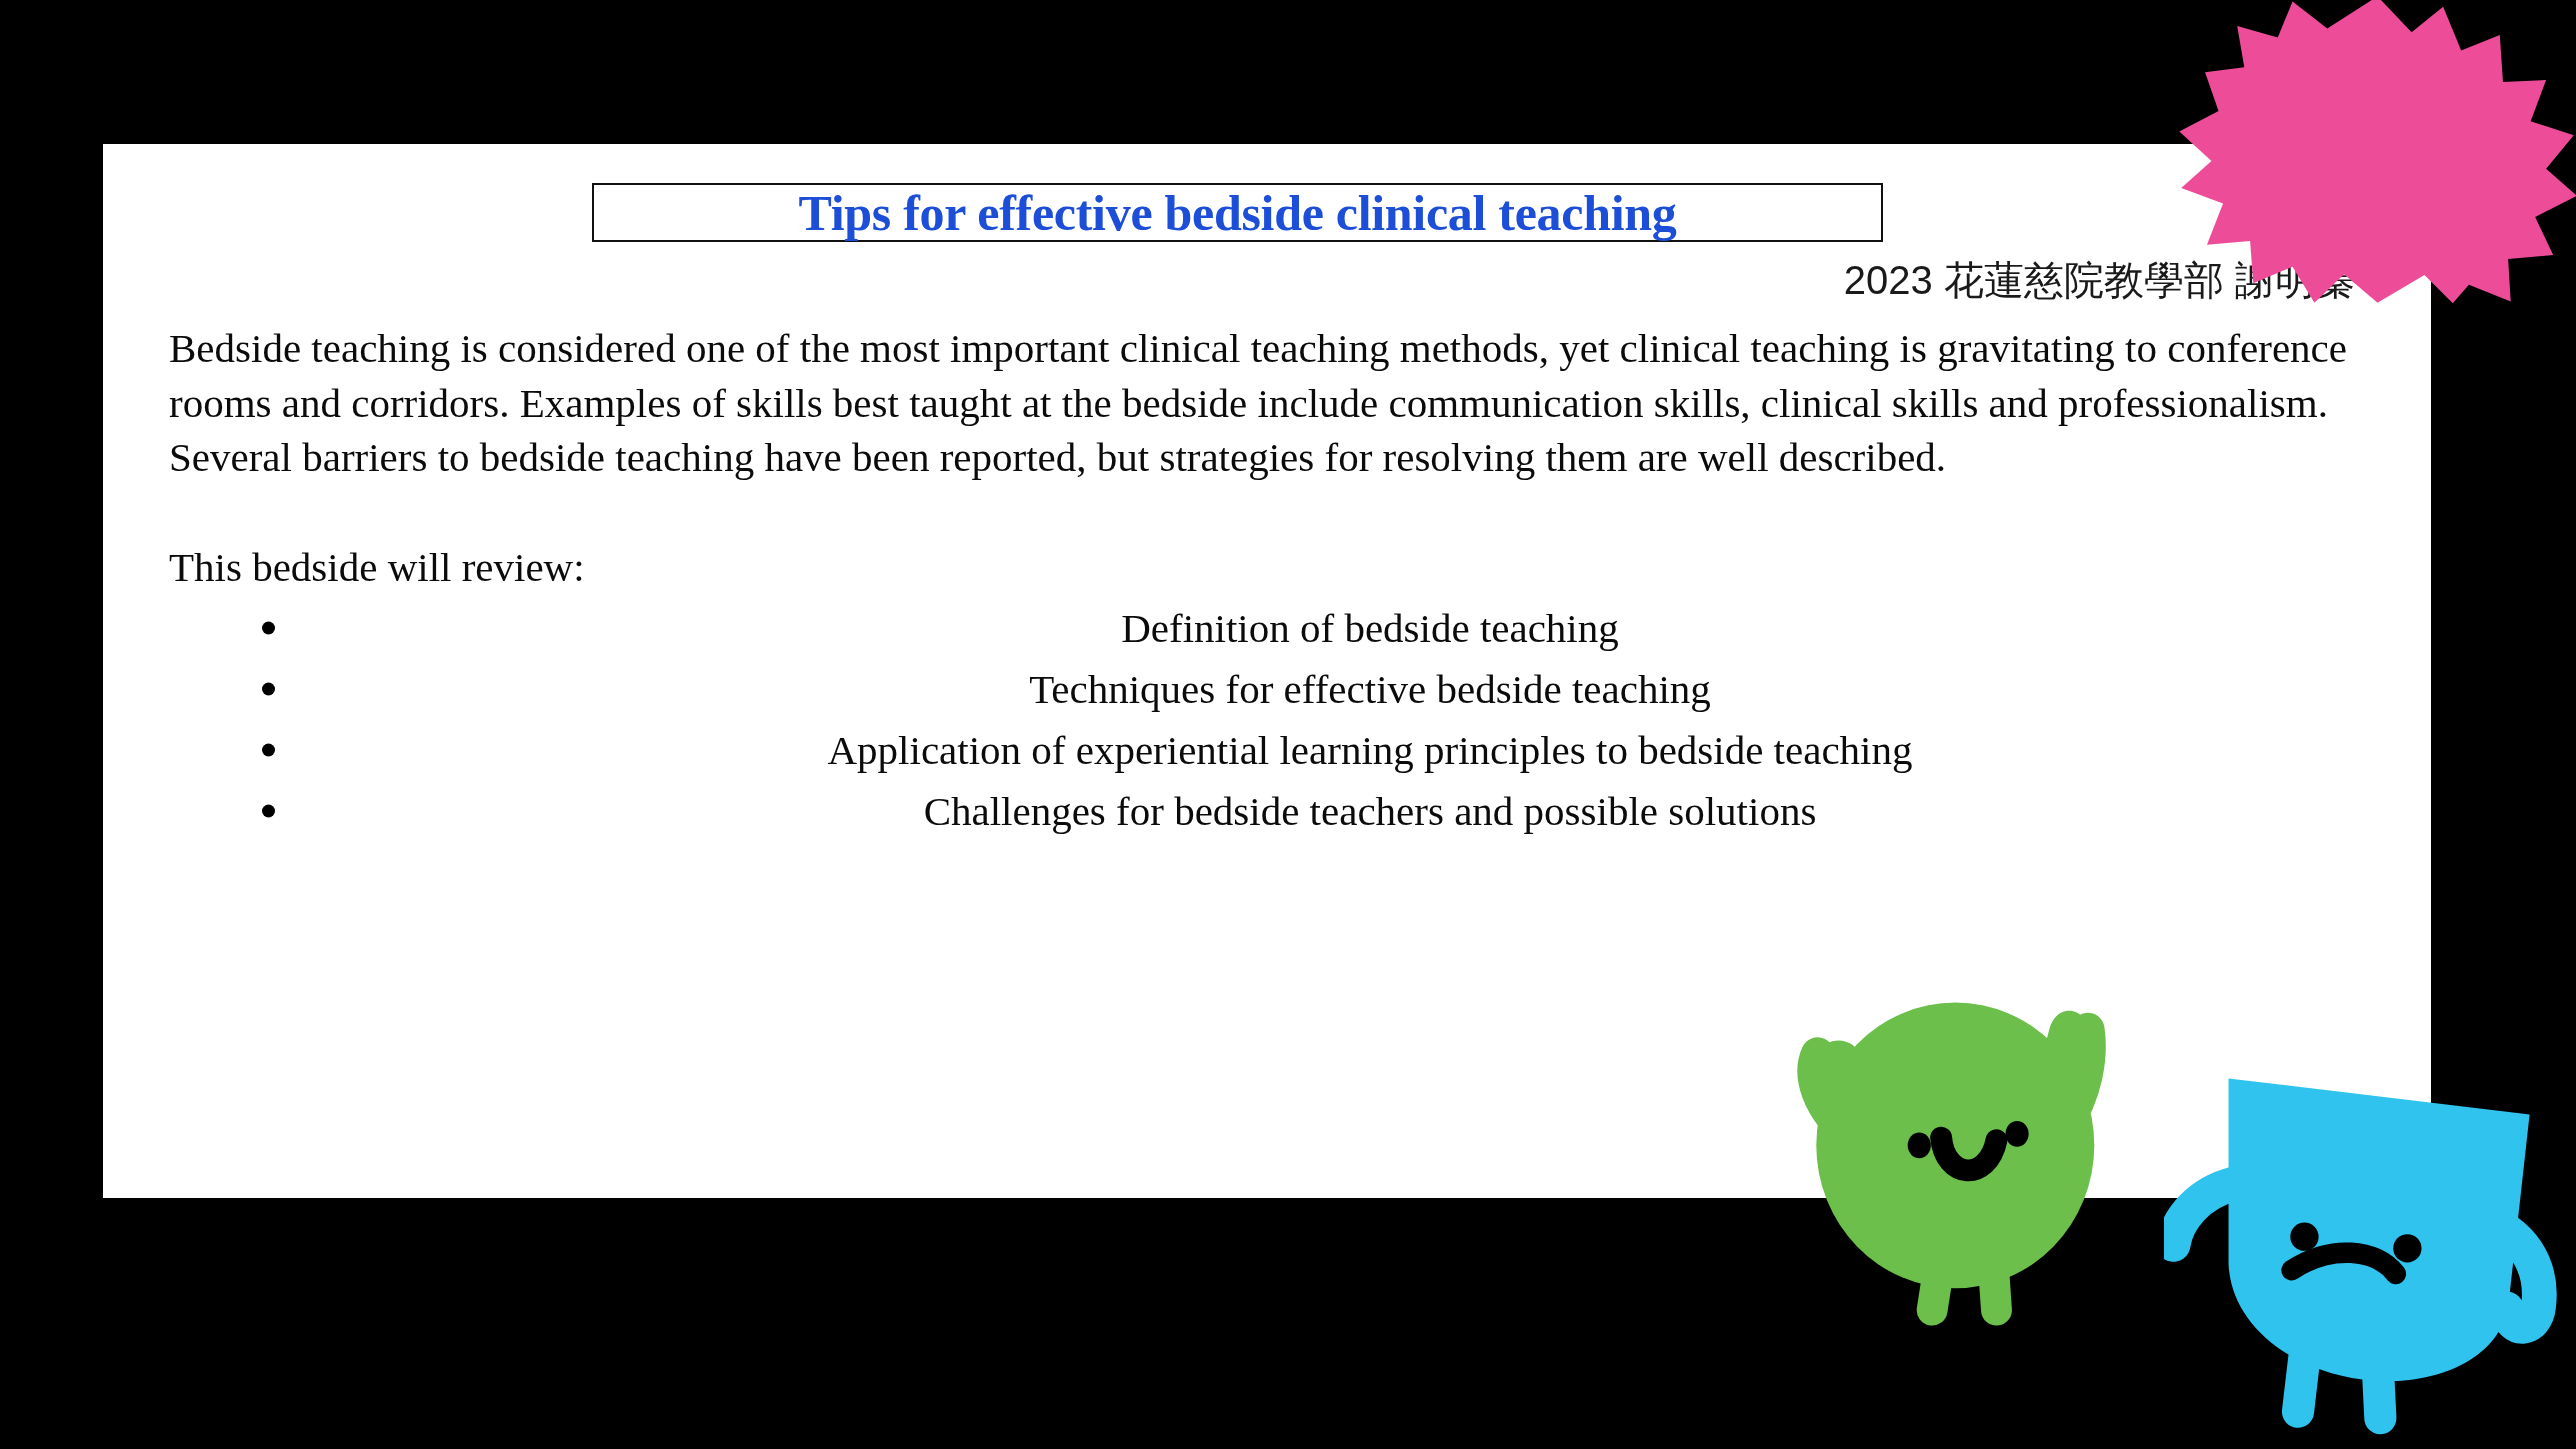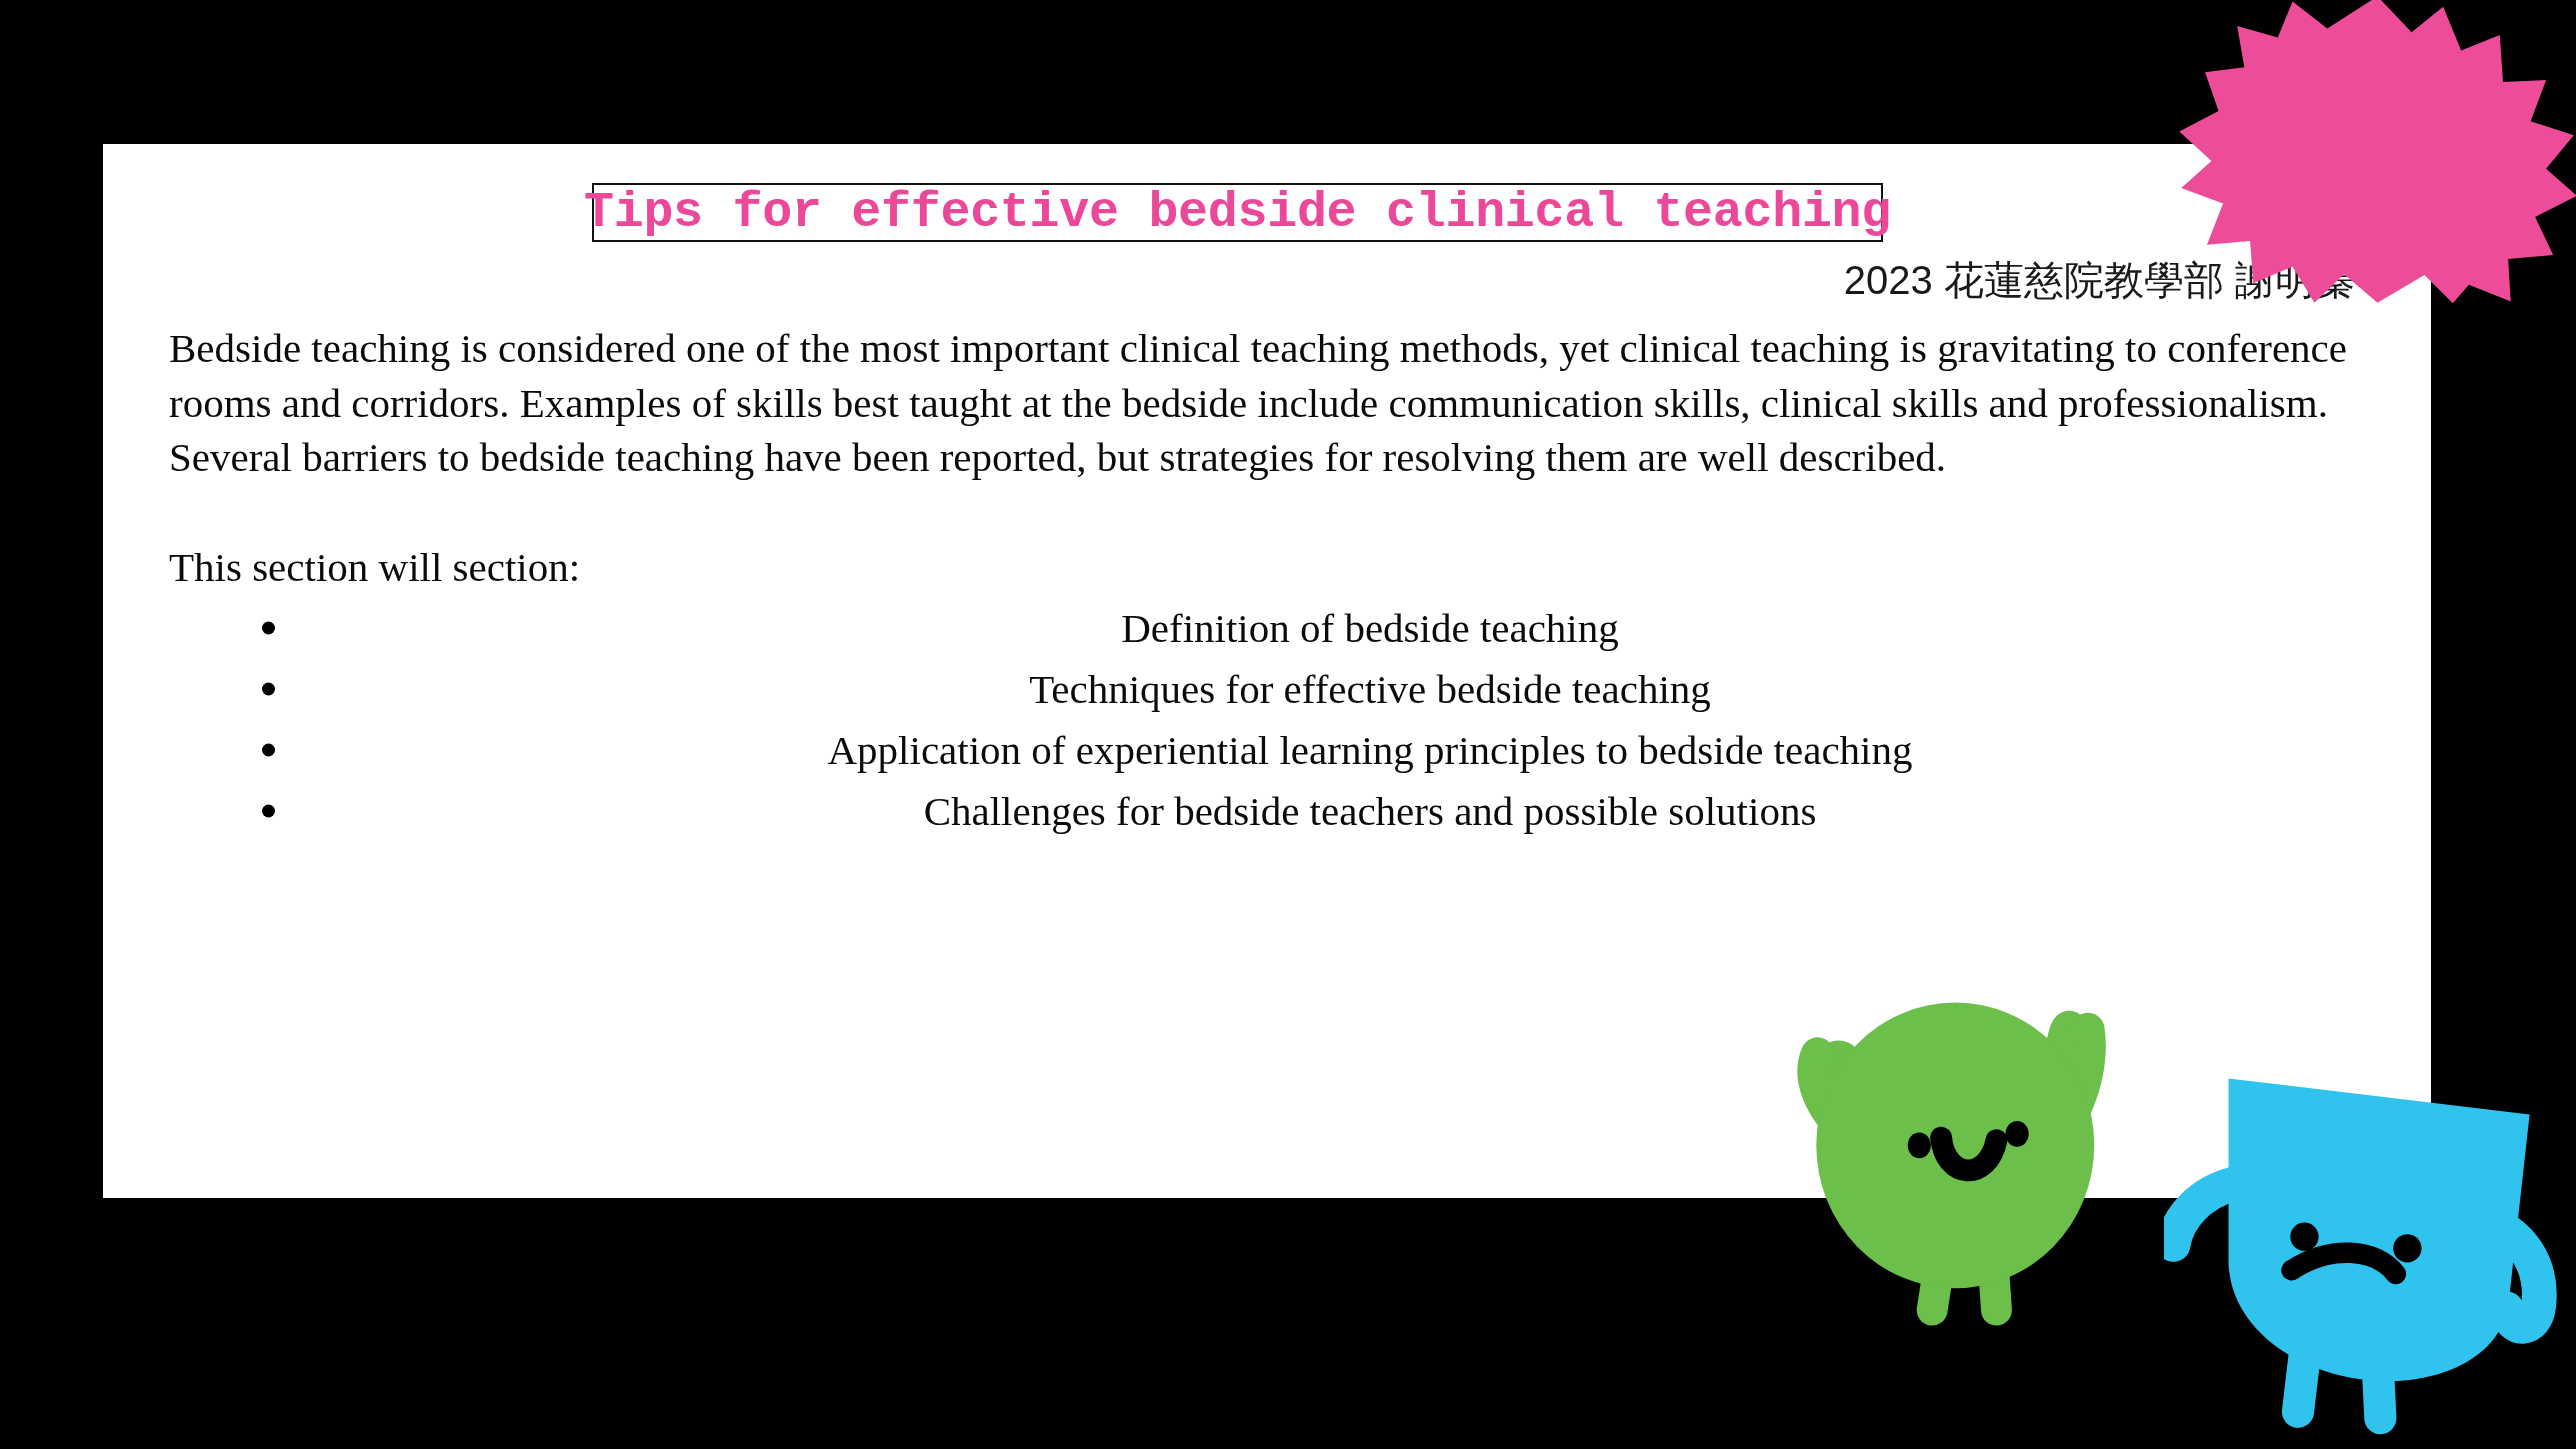--- a/index.html
+++ b/index.html
@@ -34,25 +34,25 @@
     top: 39px;
     width: 1291px;
     height: 59px;
     border: 2.6px solid #111111;
     box-sizing: border-box;
     display: flex;
     align-items: center;
     justify-content: center;
   }
   #title-text {
-    font-family: Liberation Mono, monospace;
+    font-family: Liberation Serif, serif;
     font-weight: bold;
     font-size: 50px;
     line-height: 1;
-    color: #ec4899;
+    color: #1d4ed8;
     white-space: nowrap;
     letter-spacing: -0.3px;
   }
 
   
   #byline {
     position: absolute;
     right: 76px;
     top: 116px;
     font-family: "Liberation Sans", "DejaVu Sans", sans-serif;
@@ -123,21 +123,21 @@
 
     <div id="title-box">
       <span id="title-text">Tips for effective bedside clinical teaching</span>
     </div>
 
     <div id="byline">2023 花蓮慈院教學部 謝明蓁</div>
 
     <div id="body-block">
       <p id="paragraph">Bedside teaching is considered one of the most important clinical teaching methods, yet clinical teaching is gravitating to conference rooms and corridors. Examples of skills best taught at the bedside include communication skills, clinical skills and professionalism. Several barriers to bedside teaching have been reported, but strategies for resolving them are well described.</p>
 
-      <p id="intro-line">This section will section:</p>
+      <p id="intro-line">This bedside will review:</p>
 
       <ul id="bullet-list">
         <li>
           <span class="bullet-dot"></span>
           <span>Definition of bedside teaching</span>
         </li>
         <li>
           <span class="bullet-dot"></span>
           <span>Techniques for effective bedside teaching</span>
         </li>

